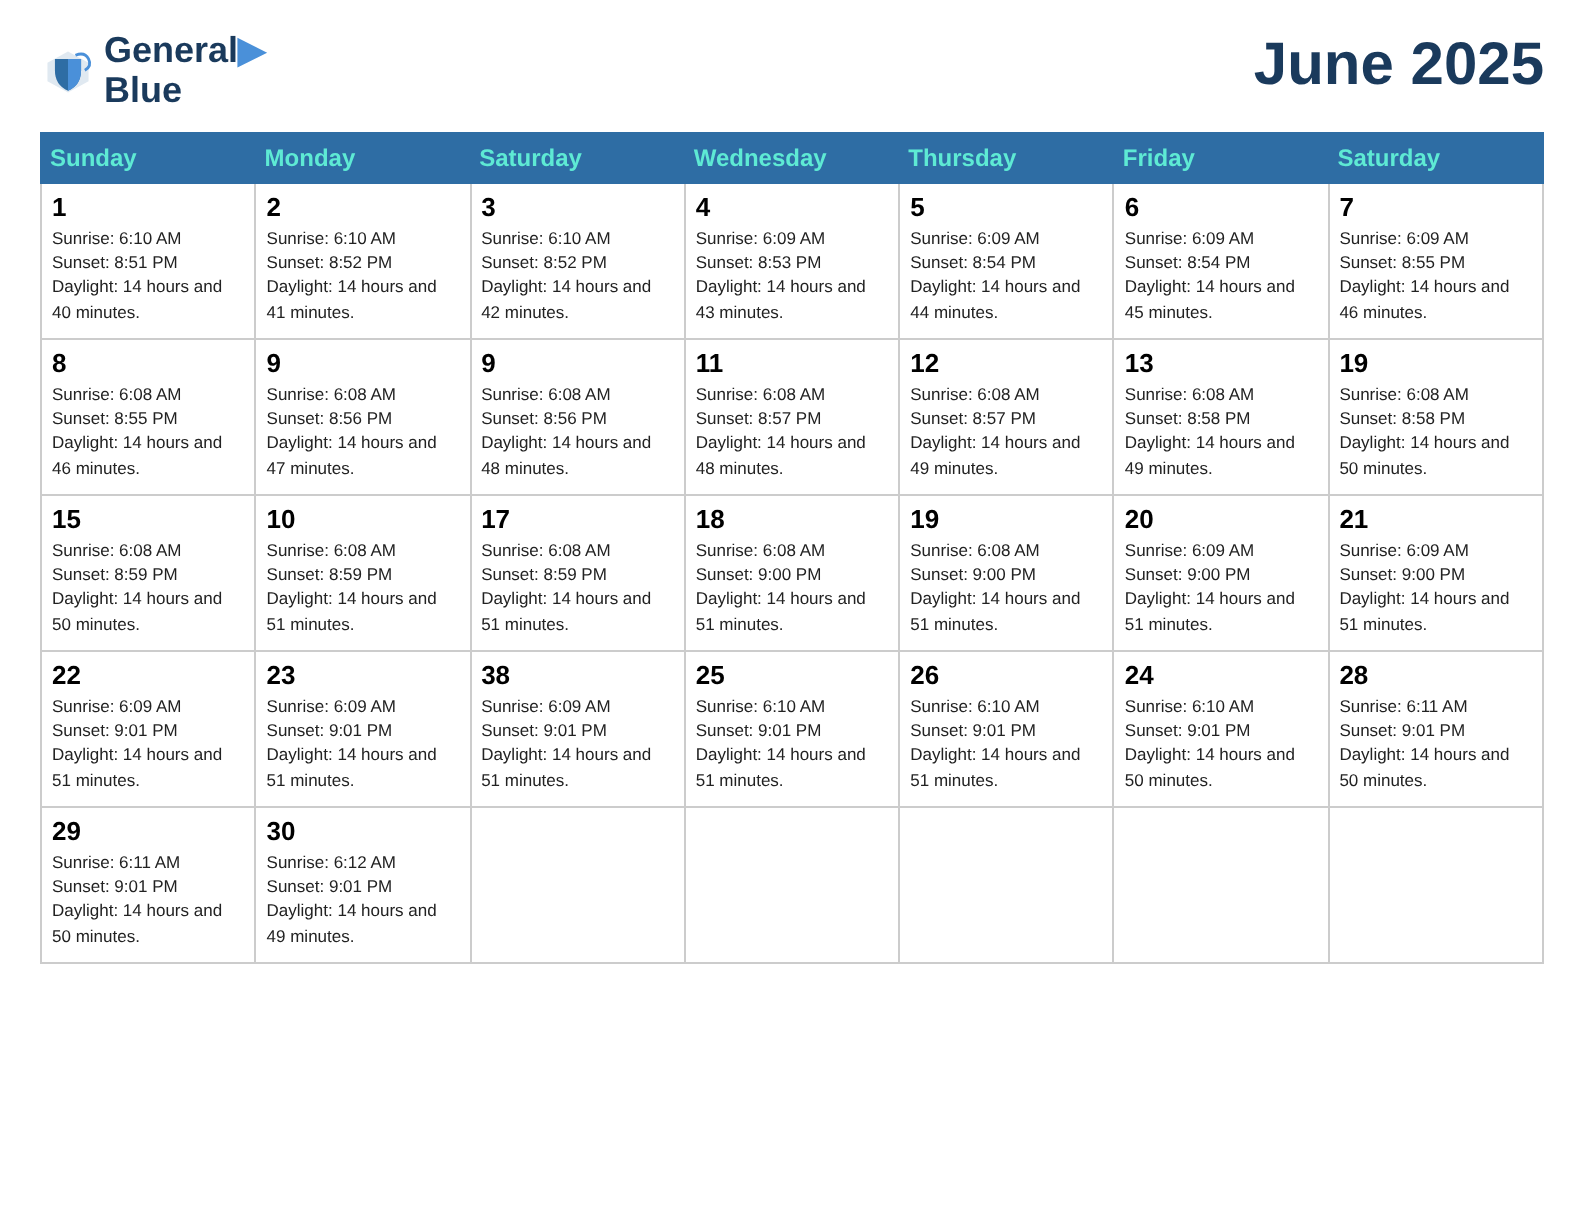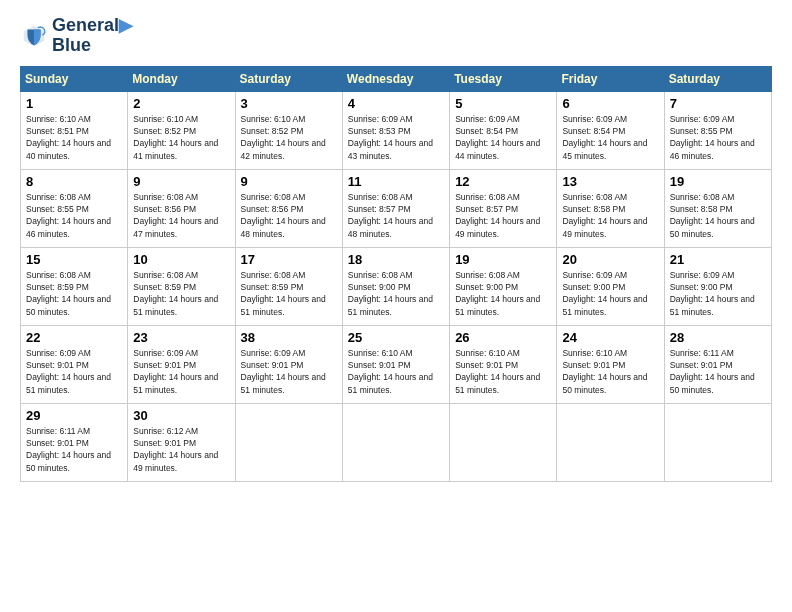--- a/index.html
+++ b/index.html
@@ -52,21 +52,21 @@
       font-size: 14px;
       color: #333;
     }
     .calendar {
       width: 100%;
       border-collapse: collapse;
       font-size: 9.5px;
     }
     .calendar th {
       background: #2e6da4;
-      color: #fef9c3;
+      color: #5eead4;
       padding: 5px 4px;
       text-align: left;
       font-size: 12px;
       font-weight: bold;
       border: 1px solid #2e6da4;
     }
     .calendar td {
       border: 1px solid #ccc;
       vertical-align: top;
       padding: 4px 5px;
@@ -105,31 +105,32 @@
         <path d="M8 8 L22 8 L22 14 Q22 22 15 25 Q8 22 8 14 Z" fill="#2e6da4"></path>
         <path d="M15 8 L22 8 L22 14 Q22 22 15 25 Z" fill="#4a90d9"></path>
         <path d="M19 6 Q24 4 26 8 Q28 12 24 14" fill="none" stroke="#4a90d9" stroke-width="1.5"></path>
       </svg>
       <div class="logo-text">
         <div>General<span>▶</span></div>
         <div>Blue</div>
       </div>
     </div>
     <div class="title-block">
+      <div class="month-title">June 2025</div>
     </div>
   </div>
 
   <table class="calendar">
     <thead>
       <tr>
       <th>Sunday</th>
           <th>Monday</th>
           <th>Saturday</th>
           <th>Wednesday</th>
-          <th>Tuesday</th>
+          <th>Thursday</th>
           <th>Friday</th>
           <th>Saturday</th>
         </tr>
     </thead>
     <tbody id="calendar-body">
     <tr>
           <td>
         <span class="day-number">1</span>
         <div class="day-info">
           Sunrise: 6:10 AM<br>

